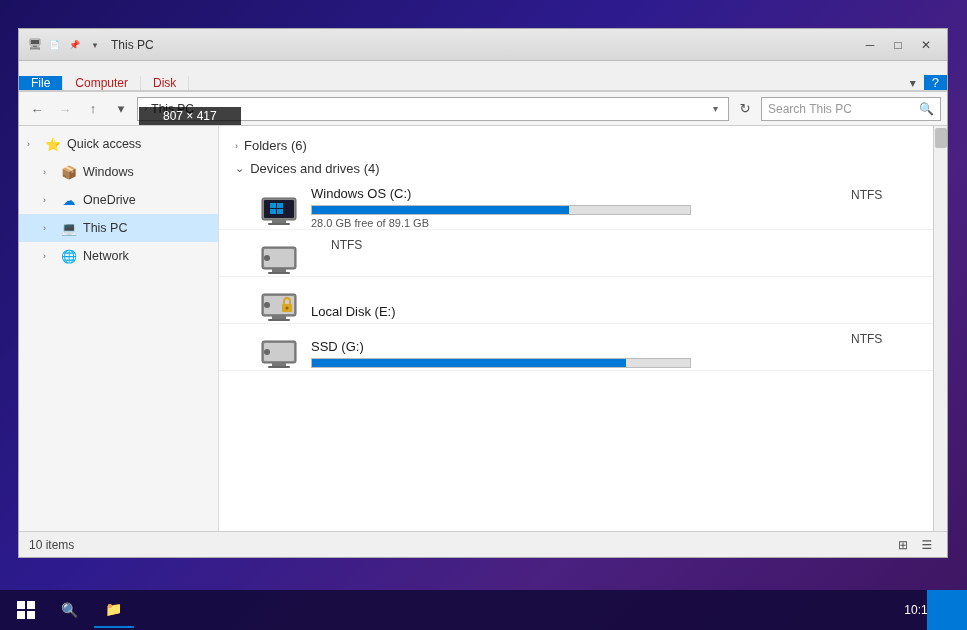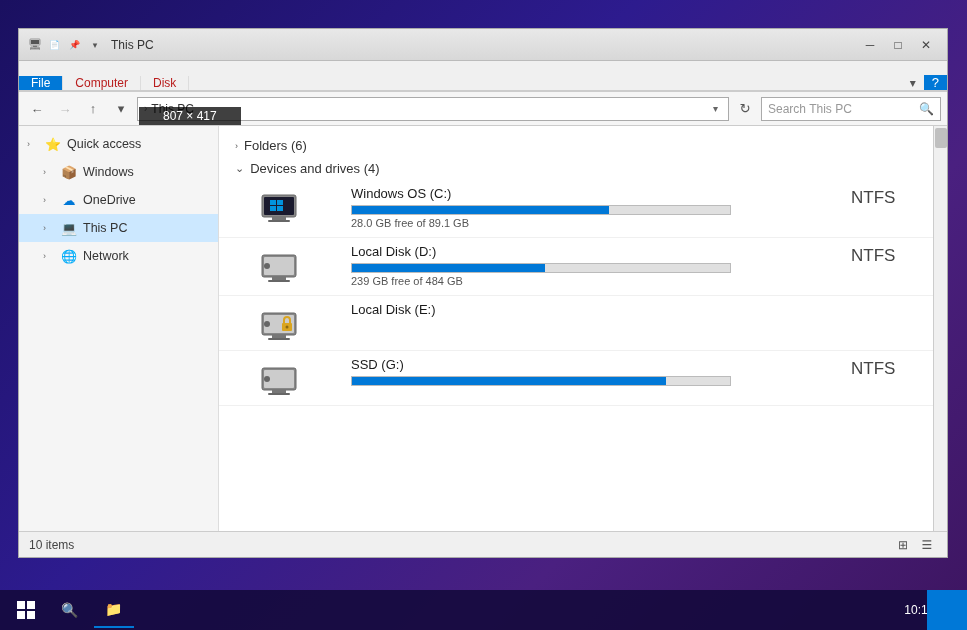--- a/index.html
+++ b/index.html
@@ -255,25 +255,24 @@
     }
     .section-chevron {
       font-size: 9px;
       color: #555;
       margin-right: 6px;
     }
 
     
     .drive-item {
       display: flex;
-      align-items: flex-start;
-      padding: 6px 16px 8px 40px;
+      align-items: flex-end;
+      padding: 6px 16px 0 40px;
       cursor: pointer;
       border-bottom: 1px solid #f0f0f0;
-      gap: 40px;
     }
     .drive-icon-wrap {
       width: 40px;
       height: 40px;
       display: flex;
       align-items: center;
       justify-content: center;
       margin-right: 12px;
       flex-shrink: 0;
     }
@@ -294,21 +293,21 @@
     }
     .progress-bar-fill {
       height: 100%;
       background: #0078d7;
     }
     .drive-meta {
       font-size: 11px;
       color: #555;
     }
     .drive-fs {
-      font-size: 17px;
+      font-size: 12px;
       color: #444;
       margin-left: 20px;
       align-self: flex-start;
       padding-top: 2px;
       min-width: 80px;
     }
 
     
     .status-bar {
       height: 26px;
@@ -515,27 +514,20 @@
 
       <div class="drive-item">
         <div class="drive-icon-wrap">
           <svg width="38" height="38" viewBox="0 0 38 38">
             <rect x="2" y="10" width="34" height="22" rx="2" fill="#888" stroke="#666" stroke-width="1"></rect>
             <rect x="4" y="12" width="30" height="18" rx="1" fill="#ccc"></rect>
             <ellipse cx="7" cy="21" rx="3" ry="3" fill="#666"></ellipse>
             <rect x="12" y="32" width="14" height="3" fill="#777"></rect>
             <rect x="8" y="35" width="22" height="2" rx="1" fill="#666"></rect>
           </svg>
-        </div>
-        <div class="drive-info">
-          <div class="drive-name">Local Disk (D:)</div>
-          <div class="progress-bar-wrap">
-            <div class="progress-bar-fill" style="width:51%;"></div>
-          </div>
-          <div class="drive-meta">239 GB free of 484 GB</div>
         </div>
         <div class="drive-fs">NTFS</div>
       </div>
 
       <div class="drive-item">
         <div class="drive-icon-wrap">
           <svg width="38" height="38" viewBox="0 0 38 38">
             <rect x="2" y="10" width="34" height="22" rx="2" fill="#888" stroke="#666" stroke-width="1"></rect>
             <rect x="4" y="12" width="30" height="18" rx="1" fill="#ccc"></rect>
             <ellipse cx="7" cy="21" rx="3" ry="3" fill="#666"></ellipse>

